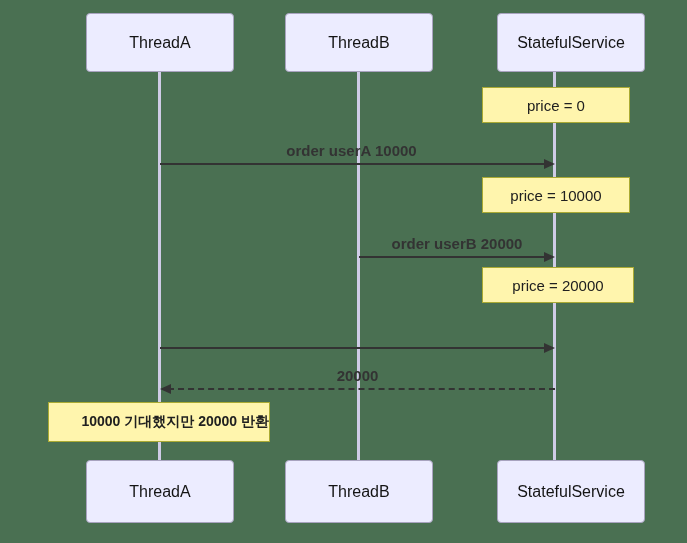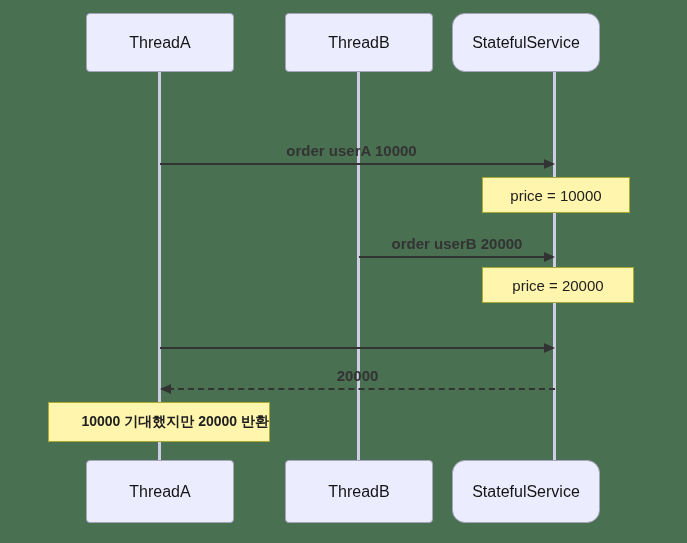--- a/index.html
+++ b/index.html
@@ -25,21 +25,21 @@
 
   
   .actor{position:absolute;width:148px;background:var(--actor-fill);
     border:1px solid var(--actor-border);border-radius:4px;
     display:flex;align-items:center;justify-content:center;
     font-size:16px;font-weight:500;color:#141414;}
   .actor.top{top:13px;height:59px;}
   .actor.bottom{top:460px;height:63px;}
   .pos-a{left:86px;}
   .pos-b{left:285px;}
-  .pos-s{left:452px;border-radius:13px;}
+  .pos-s{left:497px;}
 
   
   .note{position:absolute;background:var(--note-fill);border:1px solid var(--note-border);
     display:flex;align-items:center;justify-content:center;
     font-size:15px;font-weight:500;color:#202020;}
   .note-1{left:482px;top:87px;width:148px;height:36px;}
   .note-2{left:482px;top:177px;width:148px;height:36px;}
   .note-3{left:482px;top:267px;width:152px;height:36px;}
   .note-4{left:48px;top:402px;width:222px;height:40px;font-weight:600;font-size:14px;justify-content:flex-end;}
 
@@ -78,20 +78,23 @@
   <div class="actor top pos-a">
     <span>ThreadA</span>
   </div>
   <div class="actor top pos-b">
     <span>ThreadB</span>
   </div>
   <div class="actor top pos-s">
     <span>StatefulService</span>
   </div>
 
+  <div class="note note-1">
+    <span>price = 0</span>
+  </div>
 
   <div class="msg-label lbl-1">order userA 10000</div>
   <div class="msg-line line-1"></div>
   <div class="arrowhead right ah-1"></div>
 
   <div class="note note-2">
     <span>price = 10000</span>
   </div>
 
   <div class="msg-label lbl-2">order userB 20000</div>

